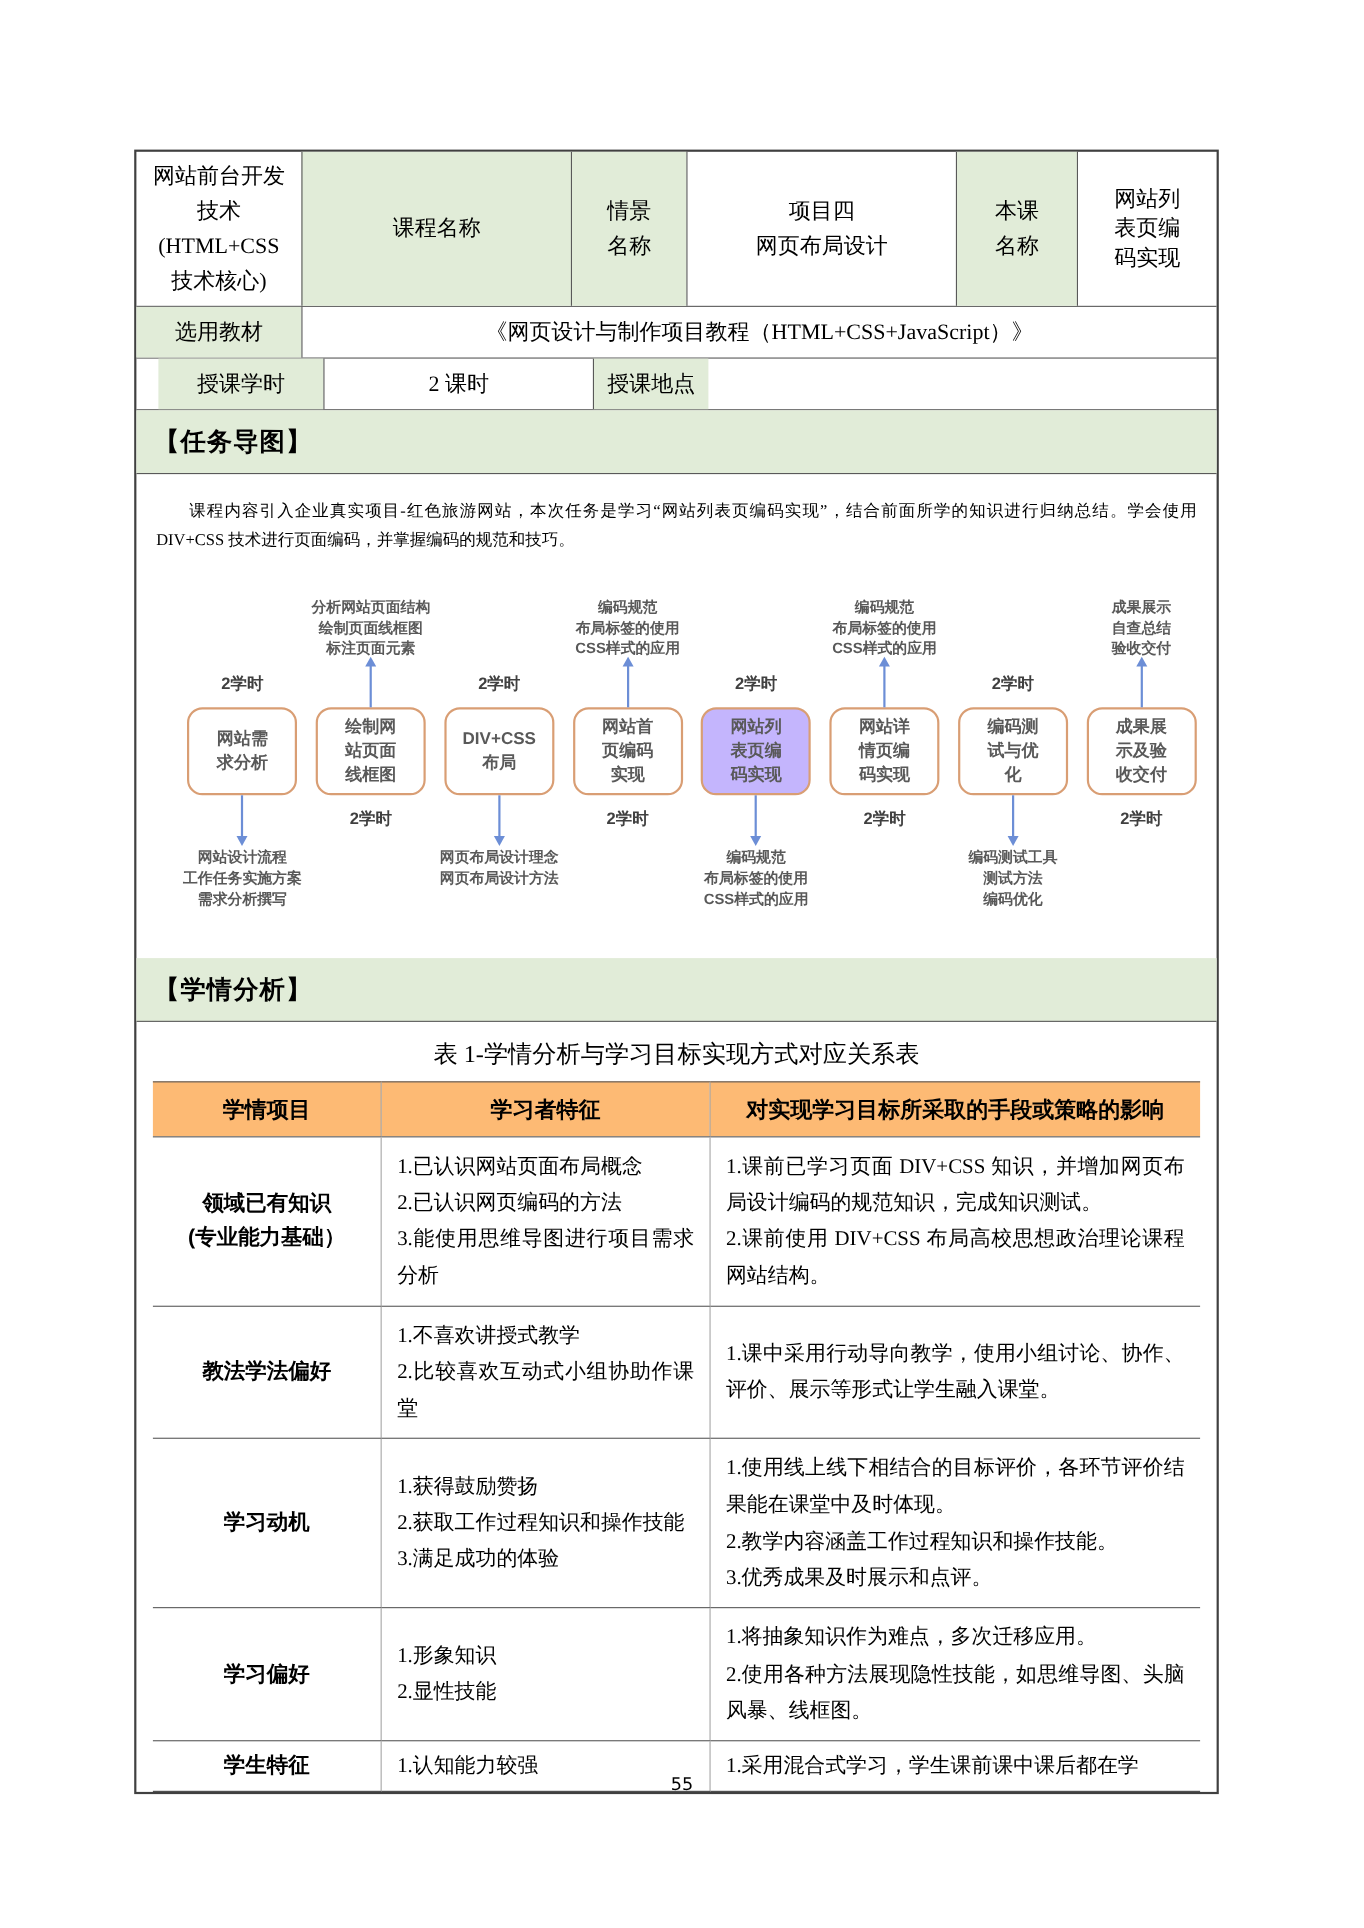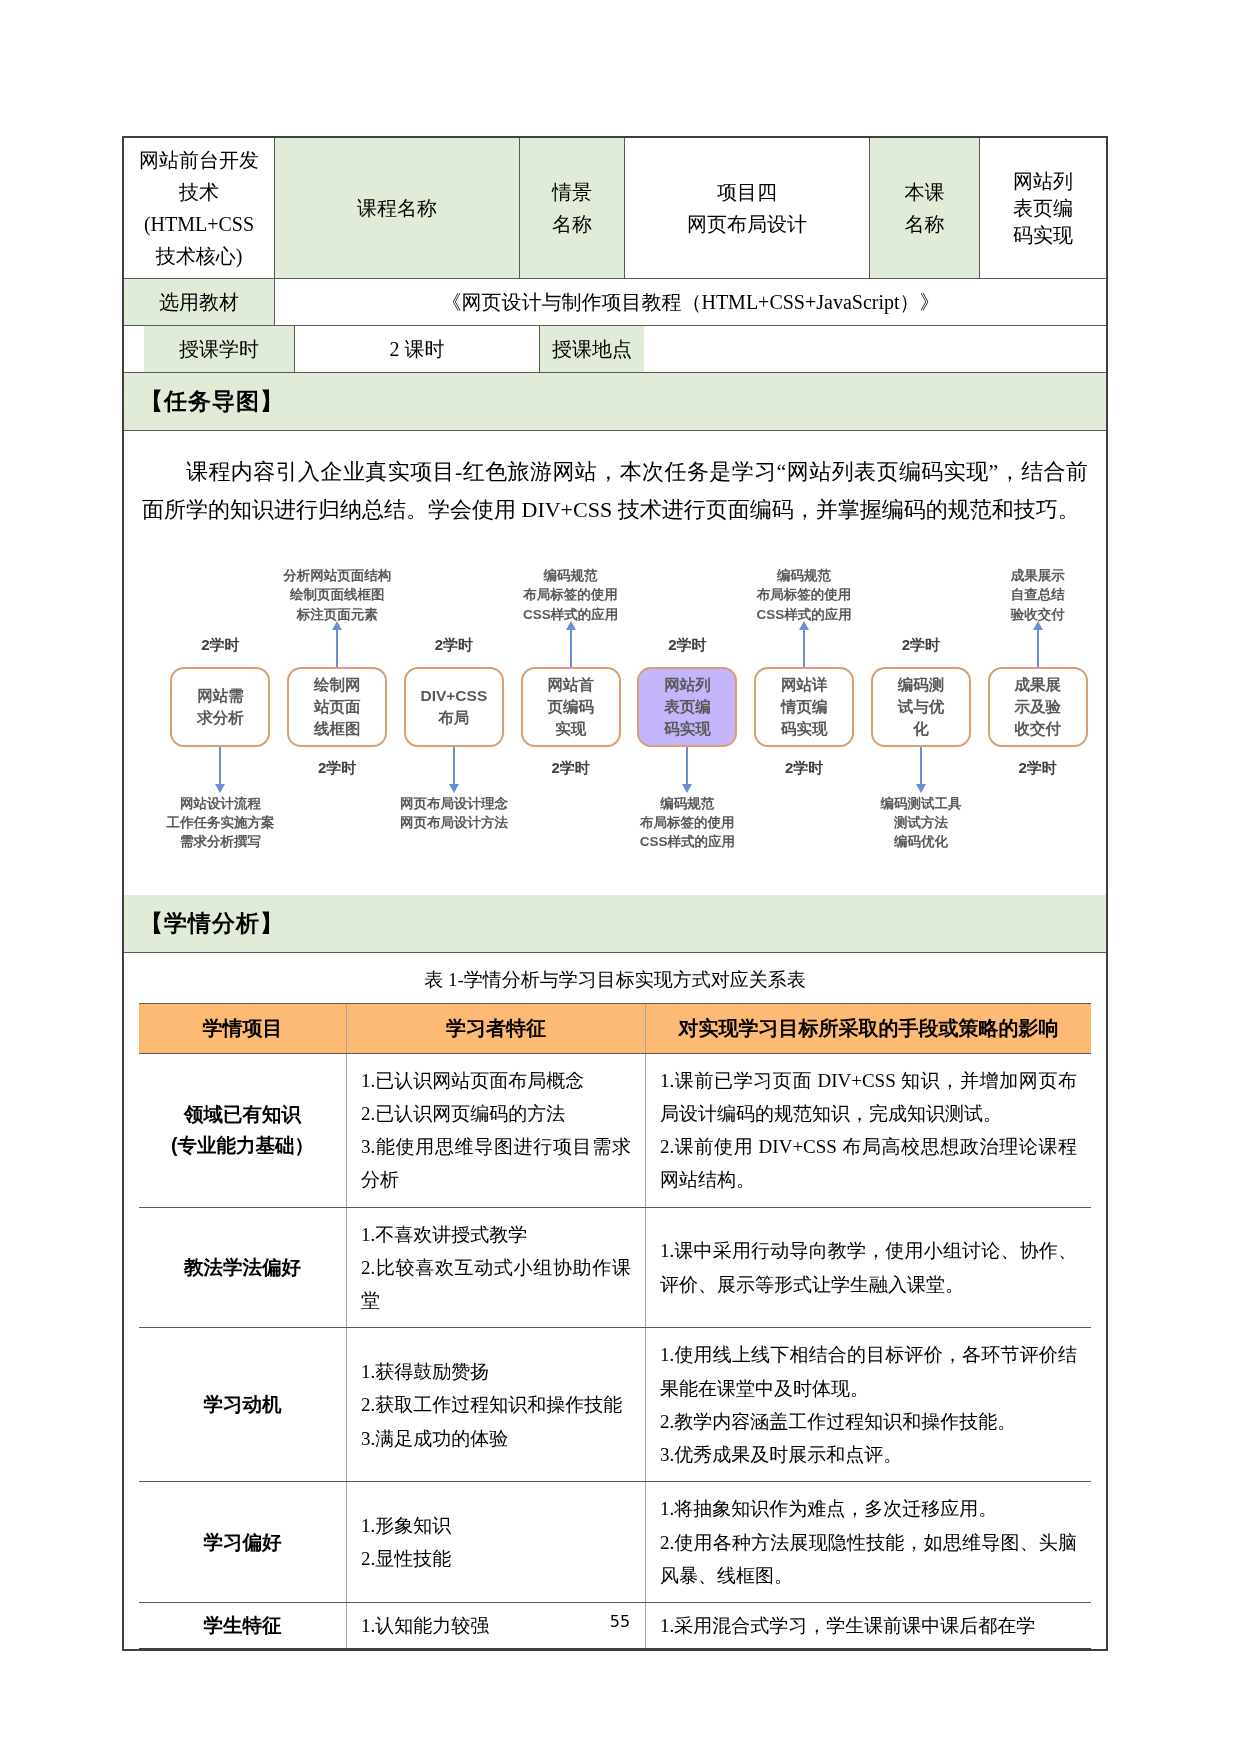--- a/index.html
+++ b/index.html
@@ -24,21 +24,21 @@
   .g { background:#e1ecd8; }
   .pre { white-space:pre-line; }
   .lastcol { padding:4px 26px; line-height:1.35; }
 
   
   .bar { background:#e1ecd8; border-bottom:1.5px solid #595959; padding:13px 16px;
          font-size:23px; font-weight:bold; letter-spacing:1px; }
 
   
   .task-content { padding:16px 10px 30px 10px; }
-  .intro { font-size:22px; line-height:1.72; text-align:justify; text-indent:2em;
+  .intro { font-size:15px; line-height:1.72; text-align:justify; text-indent:2em;
            margin:6px 8px 0 8px; }
   .diagram { display:flex; justify-content:flex-start; margin-top:34px; padding-left:28px; }
   .step { width:118px; display:flex; flex-direction:column; align-items:center; }
   .zt { height:104px; display:flex; flex-direction:column; justify-content:flex-end; align-items:center; }
   .zb { height:118px; display:flex; flex-direction:column; align-items:center; }
   .ann { font-family:Liberation Sans, sans-serif; font-weight:bold;
          font-size:13.5px; line-height:1.42; color:#595959; text-align:center; white-space:pre-line; }
   .hours { font-family:"Liberation Sans","DejaVu Sans",sans-serif; font-weight:bold;
            font-size:15px; color:#404040; }
   .zt .hours { margin-bottom:12px; }
@@ -53,21 +53,21 @@
   .zb .ann { margin-top:9px; }
   .arrow.up::before { content:""; position:absolute; top:-8px; left:-4px; width:0; height:0;
          border-left:5px solid transparent; border-right:5px solid transparent;
          border-bottom:9px solid #6c8ed6; }
   .arrow.down::after { content:""; position:absolute; bottom:-8px; left:-4px; width:0; height:0;
          border-left:5px solid transparent; border-right:5px solid transparent;
          border-top:9px solid #6c8ed6; }
 
   
   .learner-content { padding:14px 15px 0 15px; }
-  .caption { text-align:center; font-size:19px; margin-bottom:10px; }
+  .caption { text-align:center; font-size:22px; margin-bottom:10px; }
   table.lt { width:100%; border-collapse:collapse; table-layout:fixed; }
   .lt th { background:#fdba74; border-top:1.5px solid #595959; border-bottom:1.5px solid #595959;
            font-family:Liberation Sans, sans-serif; font-size:20px; font-weight:bold;
            padding:11px 4px; }
   .lt th,.lt td { border-left:1px solid #a6a6a6; }
   .lt th:first-child,.lt td:first-child { border-left:none; }
   .lt td { border-bottom:1px solid #595959; font-size:19px; line-height:1.75;
            padding:10px 14px; text-align:justify; vertical-align:middle; }
   .lt tr:last-child td { border-bottom:1.5px solid #404040; padding:6px 14px; }
   .lt td.item { font-family:"Liberation Sans","DejaVu Sans",sans-serif; font-weight:bold;

